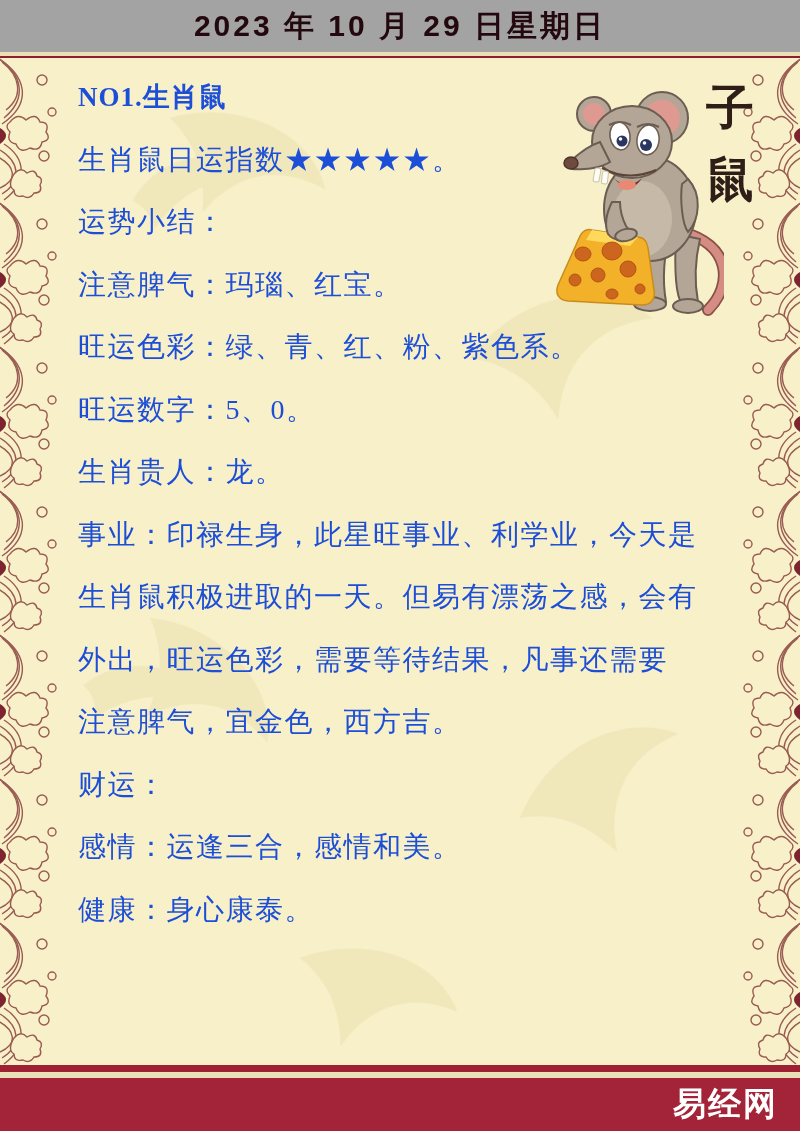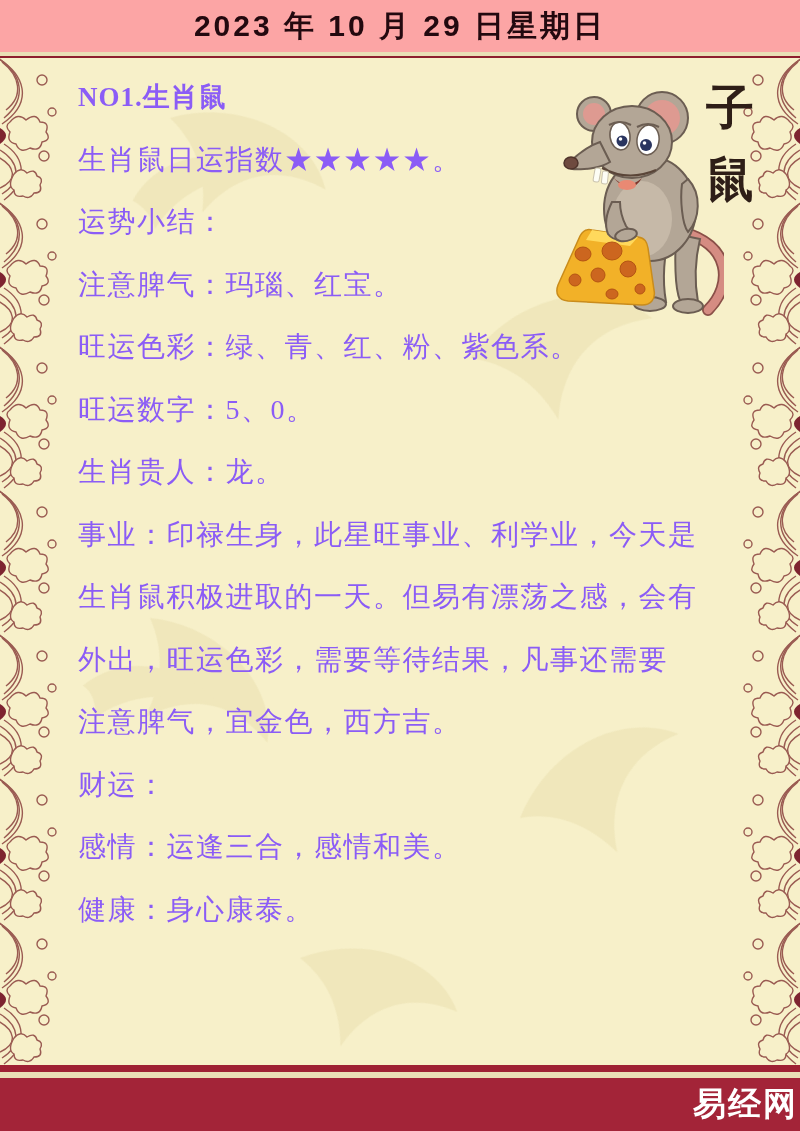--- a/index.html
+++ b/index.html
@@ -4,45 +4,45 @@
 <style>
   html,body{margin:0;padding:0;}
   .page{
     position:relative; width:800px; height:1131px; overflow:hidden;
     background:#F7F0C9;
     font-family:"Liberation Serif","DejaVu Serif",serif;
   }
   
   .top-banner{
     position:absolute; top:0; left:0; right:0; height:52px;
-    background:#fca5a5; border-bottom:4px solid #EADFB6;
+    background:#a3a3a3; border-bottom:4px solid #EADFB6;
     display:flex; align-items:center; justify-content:center;
   }
   .top-banner .date{
     font-family:"Liberation Sans","DejaVu Sans",sans-serif;
     font-weight:bold; font-size:30px; color:#23090F; letter-spacing:3px;
   }
   .top-red-line{position:absolute; top:56px; left:0; right:0; height:2px; background:#8E1F2E;}
   .bottom-rule{position:absolute; top:1065px; left:0; right:0; height:7px; background:#9E2133; border-bottom:6px solid #EADFB6;}
   .bottom-banner{
     position:absolute; top:1078px; left:0; right:0; bottom:0; background:#A32438;
-    display:flex; align-items:center; justify-content:flex-end; padding-right:2px; box-sizing:border-box;
+    display:flex; align-items:center; justify-content:flex-end; padding-right:22px; box-sizing:border-box;
   }
   .bottom-banner .site{
     font-family:"Liberation Sans","DejaVu Sans",sans-serif;
     font-size:33px; color:#FFFFFF; font-weight:600; letter-spacing:2px;
   }
   
   .side-border{position:absolute; top:58px; width:66px; height:1007px;}
   .side-border.left{left:0;}
   .side-border.right{right:0; transform:scaleX(-1);}
   
   .bg-florals{position:absolute; top:58px; left:0; width:800px; height:1007px;}
   
-  .content{position:absolute; left:78px; top:66px; width:625px; color:#8b5cf6;}
+  .content{position:absolute; left:78px; top:66px; width:625px; color:#1d4ed8;}
   .line{height:62.5px; display:flex; align-items:center; white-space:nowrap;
         font-size:28px; letter-spacing:1.5px;}
   .line .lbl{font-weight:normal;}
   .heading{font-size:27px; font-weight:bold; letter-spacing:1px;}
   
   .mascot{position:absolute; left:550px; top:84px; width:174px; height:232px;}
   .seal{
     position:absolute; left:702px; top:84px; width:56px;
     display:flex; flex-direction:column; align-items:center; gap:24px;
     font-size:48px; font-weight:bold; color:#2E1E17; line-height:1;

